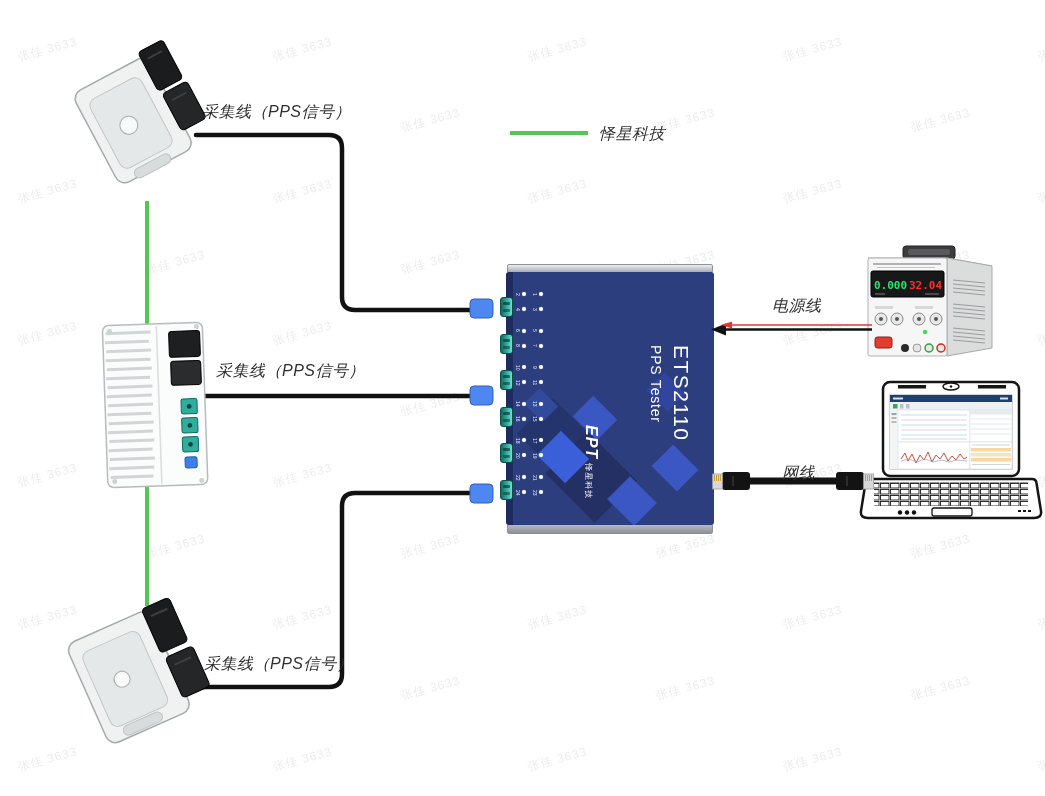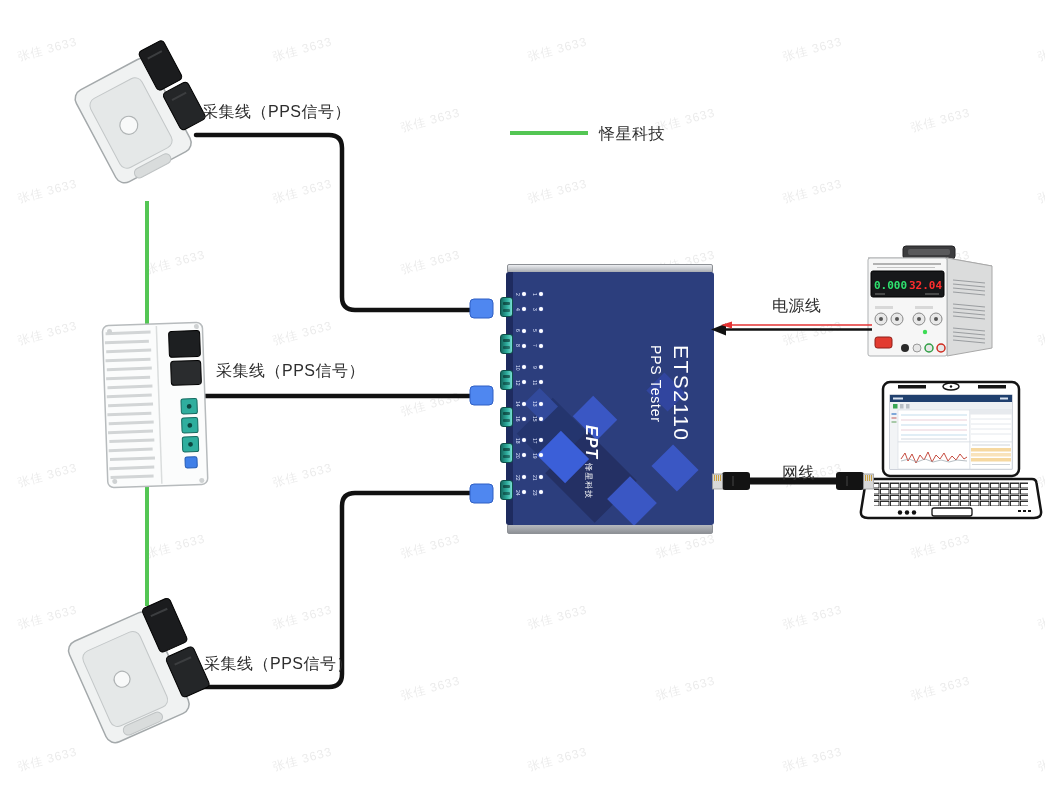--- a/index.html
+++ b/index.html
@@ -5,21 +5,21 @@
   html,body{margin:0;padding:0;background:#fff;}
   .canvas{position:relative;width:1045px;height:796px;background:#fff;overflow:hidden;
           font-family:"Liberation Sans","DejaVu Sans",sans-serif;}
   
   #watermarks{position:absolute;inset:0;pointer-events:none;}
   .wm{position:absolute;font-size:12px;color:rgba(130,130,130,0.16);
       transform:rotate(-15deg);white-space:nowrap;letter-spacing:1px;}
   
   .layer{position:absolute;left:0;top:0;}
   
-  .lbl{position:absolute;font-size:16px;color:#2e2e2e;letter-spacing:.5px;white-space:nowrap;}
+  .lbl{position:absolute;font-size:16px;color:#2e2e2e;letter-spacing:.5px;white-space:nowrap;font-style:italic;}
   
   #tester{position:absolute;left:506px;top:264px;width:210px;height:270px;}
   #tester .rail{position:absolute;left:1px;width:206px;border-radius:2px;
       background:linear-gradient(#eceef1,#a8abb1);border:1px solid #8e9196;box-sizing:border-box;}
   #tester .rail.top{top:0;height:9px;}
   #tester .rail.bot{top:260px;height:10px;background:linear-gradient(#b6b9bf,#8e9196);}
   #tester .face{position:absolute;left:0;top:8px;width:208px;height:253px;border-radius:3px;
       background:var(--tester-navy);overflow:hidden;}
   #tester .face::before{content:"";position:absolute;left:0;top:0;bottom:0;width:7px;
       background:rgba(5,10,40,.35);}

